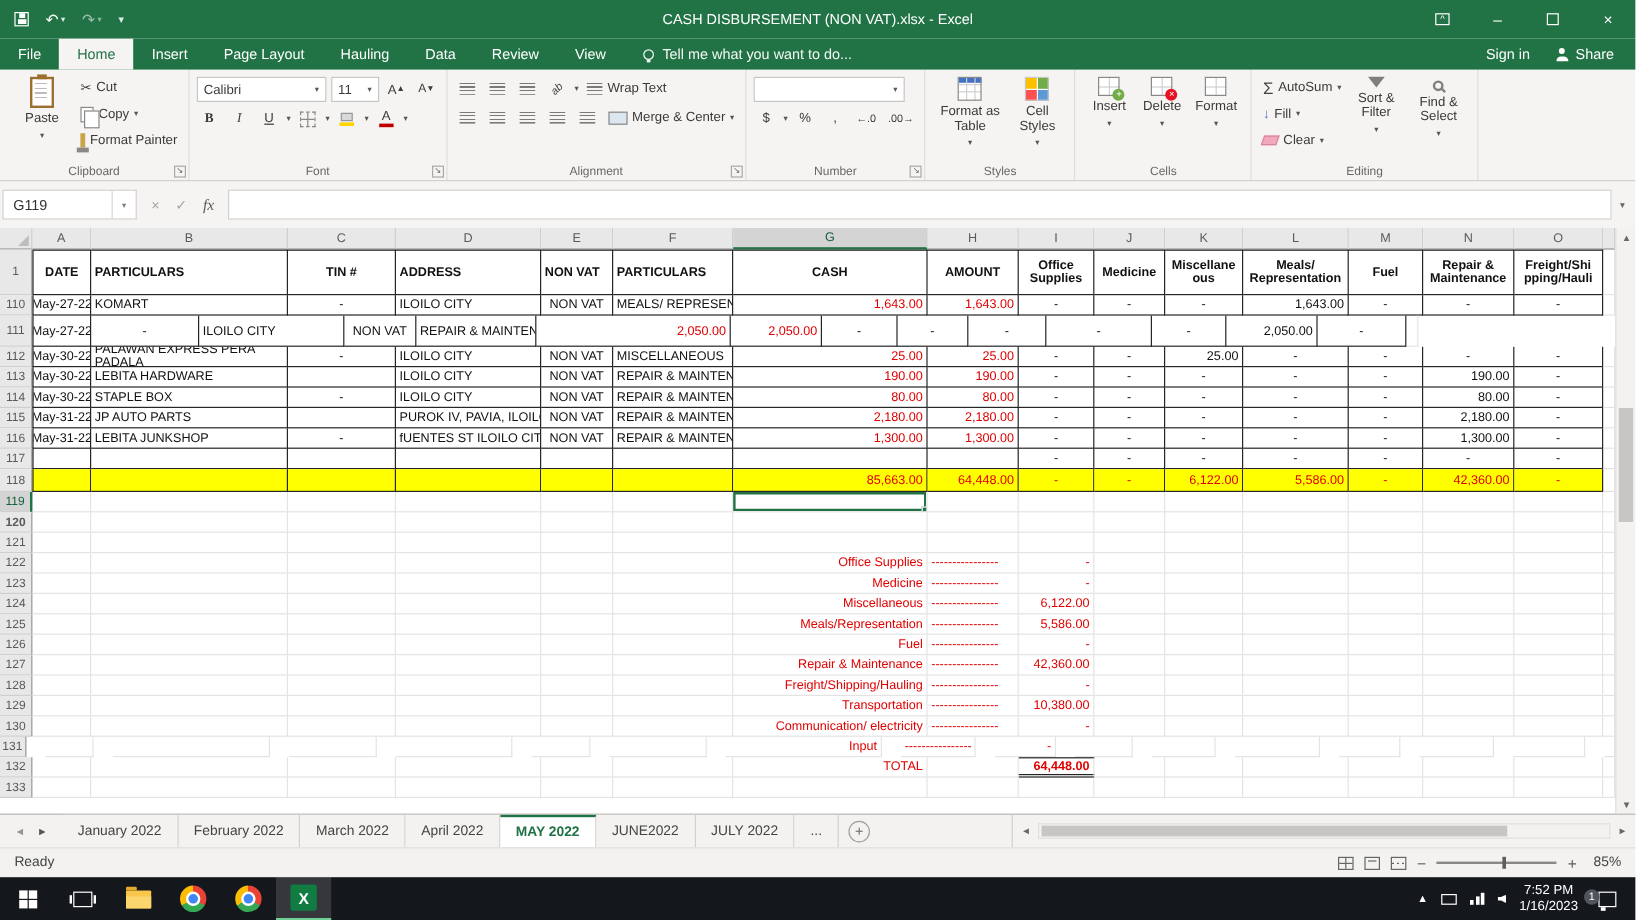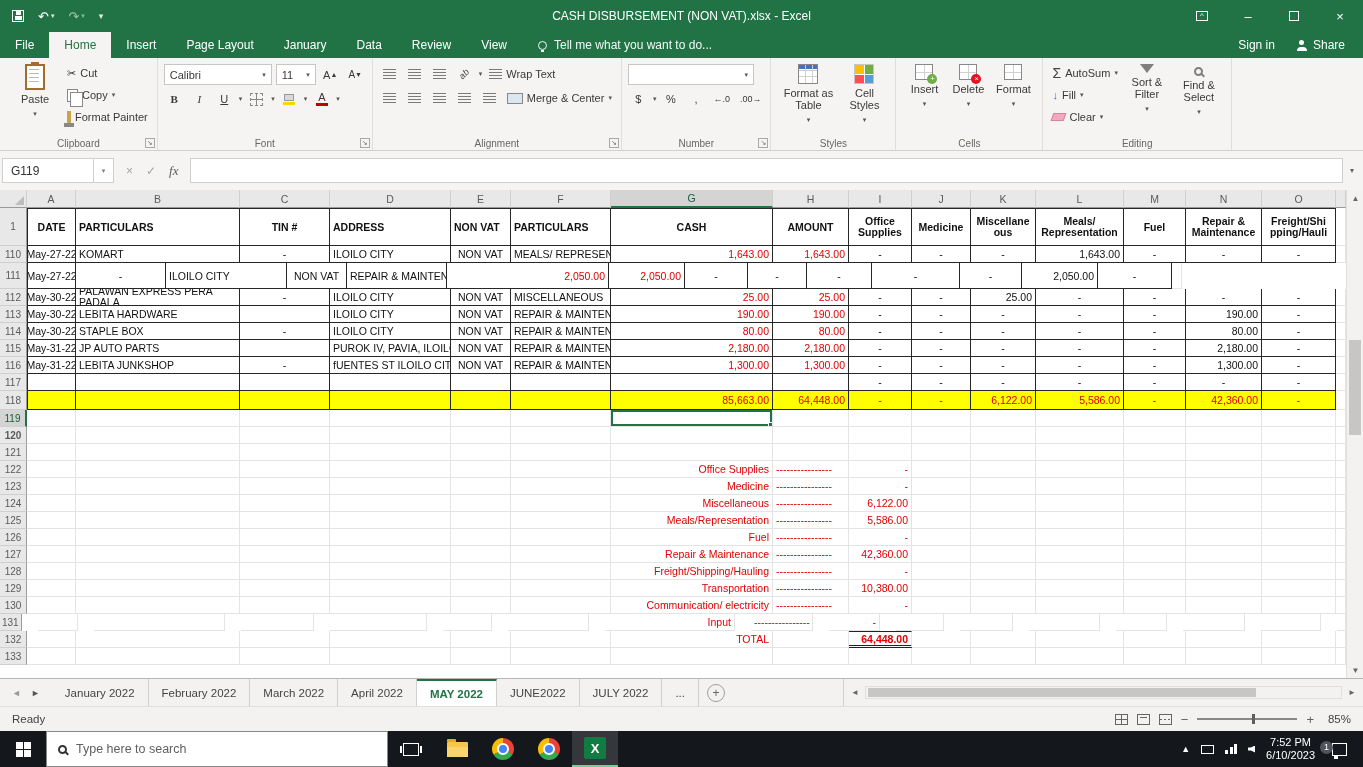--- a/index.html
+++ b/index.html
@@ -200,21 +200,21 @@
     <span class="win-btn close">×</span>
   </div>
 </div>
 
 <div class="rtabs">
   <div class="rtab-list">
       <div class="rtab">File</div>
       <div class="rtab active">Home</div>
       <div class="rtab">Insert</div>
       <div class="rtab">Page Layout</div>
-      <div class="rtab">January</div>
+      <div class="rtab">Hauling</div>
       <div class="rtab">Data</div>
       <div class="rtab">Review</div>
       <div class="rtab">View</div>
     </div>
   <div class="tellme">
     <span class="icon-bulb"></span>
     <span>Tell me what you want to do...</span>
   </div>
   <div class="rtabs-right">
     <span>Sign in</span>
@@ -991,24 +991,20 @@
       </span>
     <span class="zoom-sign">+</span>
     <span class="zoom-val">85%</span>
   </div>
 </div>
 
 <div class="taskbar">
   <span class="tb-btn">
       <span class="win-logo"></span>
     </span>
-  <div class="search">
-    <span class="icon-mag"></span>
-    <span>Type here to search</span>
-  </div>
   <span class="tb-btn">
       <span class="tv-icon"></span>
     </span>
   <span class="app-btn">
       <span class="icon-folder"></span>
     </span>
   <span class="app-btn">
       <span class="icon-chrome"></span>
     </span>
   <span class="app-btn">
@@ -1017,20 +1013,20 @@
   <span class="app-btn active">
       <span class="icon-excel">X</span>
     </span>
   <div class="tray">
     <span class="tray-chev">▲</span>
     <span class="tray-monitor"></span>
     <span class="tray-net"></span>
     <span class="tray-vol"></span>
     <span class="clock">
       <div>7:52 PM</div>
-      <div>6/10/2023</div>
+      <div>1/16/2023</div>
     </span>
     <span class="ac-wrap">
       <span class="ac-icon"></span>
       <span class="badge">1</span>
     </span>
   </div>
 </div>
 
 </body></html>

